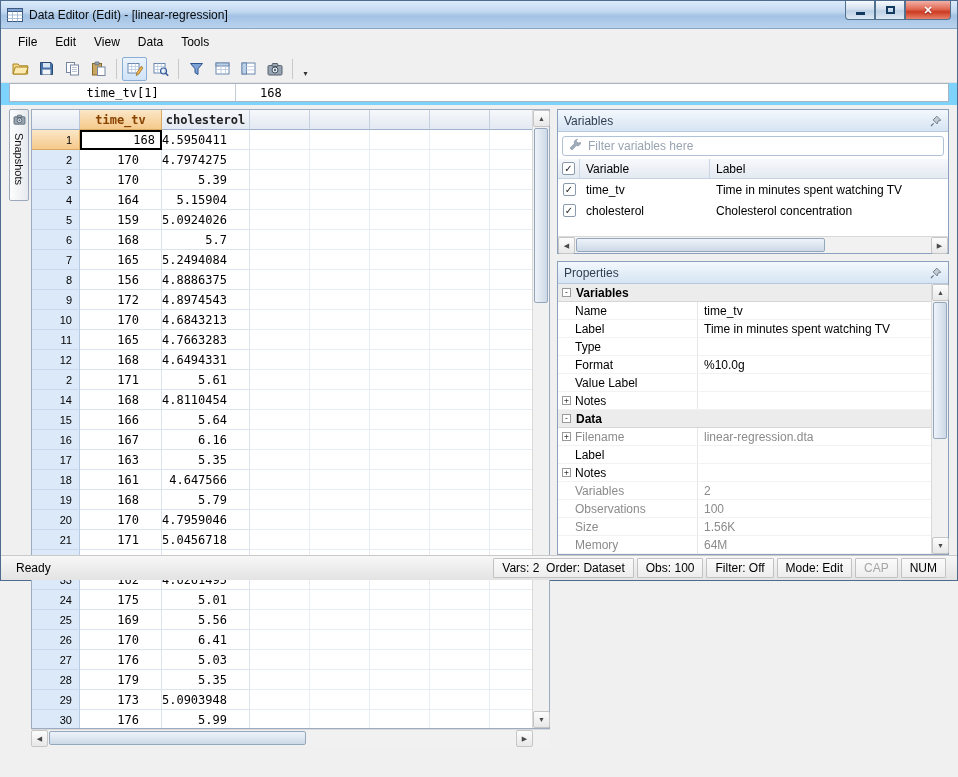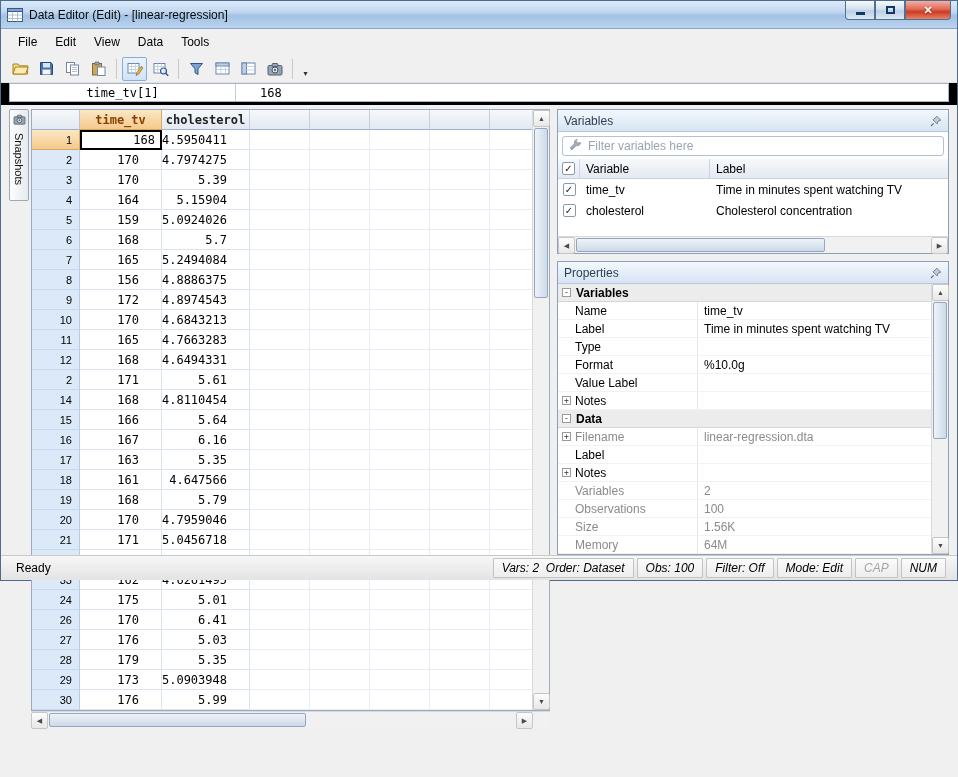--- a/index.html
+++ b/index.html
@@ -28,21 +28,21 @@
   .menu-item { padding:4px 9px; border-radius:2px; cursor:default; }
 
   
   .toolbar { flex:0 0 28px; display:flex; align-items:center; padding:0 7px; background:#f0f0f0; border-bottom:1px solid #e2e2e2; gap:1px; }
   .tool { width:25px; height:24px; display:flex; align-items:center; justify-content:center; border:1px solid transparent; border-radius:2px; }
   .tool.active { background:linear-gradient(#eaf3fc,#cfe3f8); border-color:#89aed6; }
   .tb-sep { width:1px; height:20px; background:#c8c8c8; margin:0 4px; }
   .tb-overflow { width:15px; height:24px; display:flex; align-items:flex-end; justify-content:center; font-size:8px; color:#333; padding-bottom:3px; }
 
   
-  .formulabar { flex:0 0 22px; display:flex; align-items:center; padding:0 8px 3px; background:#000000; }
+  .formulabar { flex:0 0 22px; display:flex; align-items:center; padding:0 8px 3px; background:#7dd3fc; }
   .fx { flex:1; height:19px; background:#fff; border:1px solid #a8b4c4; display:flex; }
   .fx-ref { width:226px; border-right:1px solid #c4ccd8; display:flex; align-items:center; justify-content:center;
     font-family:"DejaVu Sans Mono",monospace; font-size:12px; }
   .fx-val { flex:1; display:flex; align-items:center; padding-left:24px; font-family:"DejaVu Sans Mono",monospace; font-size:12px; }
 
   
   .main { flex:1; display:flex; padding:4px 8px 0; min-height:0; }
   .snap-strip { width:20px; margin-right:2px; }
   .snap-tab { width:20px; height:92px; border:1px solid #9aa8ba; border-radius:2px;
     background:linear-gradient(90deg,#fdfdfd,#e6eaee); display:flex; flex-direction:column; align-items:center; gap:5px; padding-top:4px; }
@@ -499,20 +499,30 @@
                 <div class="gc g-empty we"></div>
                 <div class="gc g-empty we"></div>
                 <div class="gc g-empty we"></div>
                 <div class="gc g-empty we"></div>
                 <div class="gc g-empty we"></div>
               </div>
               <div class="g-row">
                 <div class="gc g-rowhead">24</div>
                 <div class="gc g-data w1">175</div>
                 <div class="gc g-data w2">5.01</div>
+                <div class="gc g-empty we"></div>
+                <div class="gc g-empty we"></div>
+                <div class="gc g-empty we"></div>
+                <div class="gc g-empty we"></div>
+                <div class="gc g-empty we"></div>
+              </div>
+              <div class="g-row">
+                <div class="gc g-rowhead">25</div>
+                <div class="gc g-data w1">169</div>
+                <div class="gc g-data w2">5.56</div>
                 <div class="gc g-empty we"></div>
                 <div class="gc g-empty we"></div>
                 <div class="gc g-empty we"></div>
                 <div class="gc g-empty we"></div>
                 <div class="gc g-empty we"></div>
               </div>
               <div class="g-row">
                 <div class="gc g-rowhead">26</div>
                 <div class="gc g-data w1">170</div>
                 <div class="gc g-data w2">6.41</div>
@@ -760,21 +770,21 @@
           </div>
         </div>
       </div>
 
     </div>
   </div>
 
   <div class="statusbar">
     <span class="sb-ready">Ready</span>
     <span class="sb-spacer"></span>
-    <span style="display:flex;gap:3px;font-style:italic;">
+    <span style="display:flex;gap:3px;">
         <div class="sb-seg">Vars: 2  Order: Dataset</div>
         <div class="sb-seg">Obs: 100</div>
         <div class="sb-seg">Filter: Off</div>
         <div class="sb-seg">Mode: Edit</div>
         <div class="sb-seg muted">CAP</div>
         <div class="sb-seg">NUM</div>
       </span>
   </div>
 
 </div>

